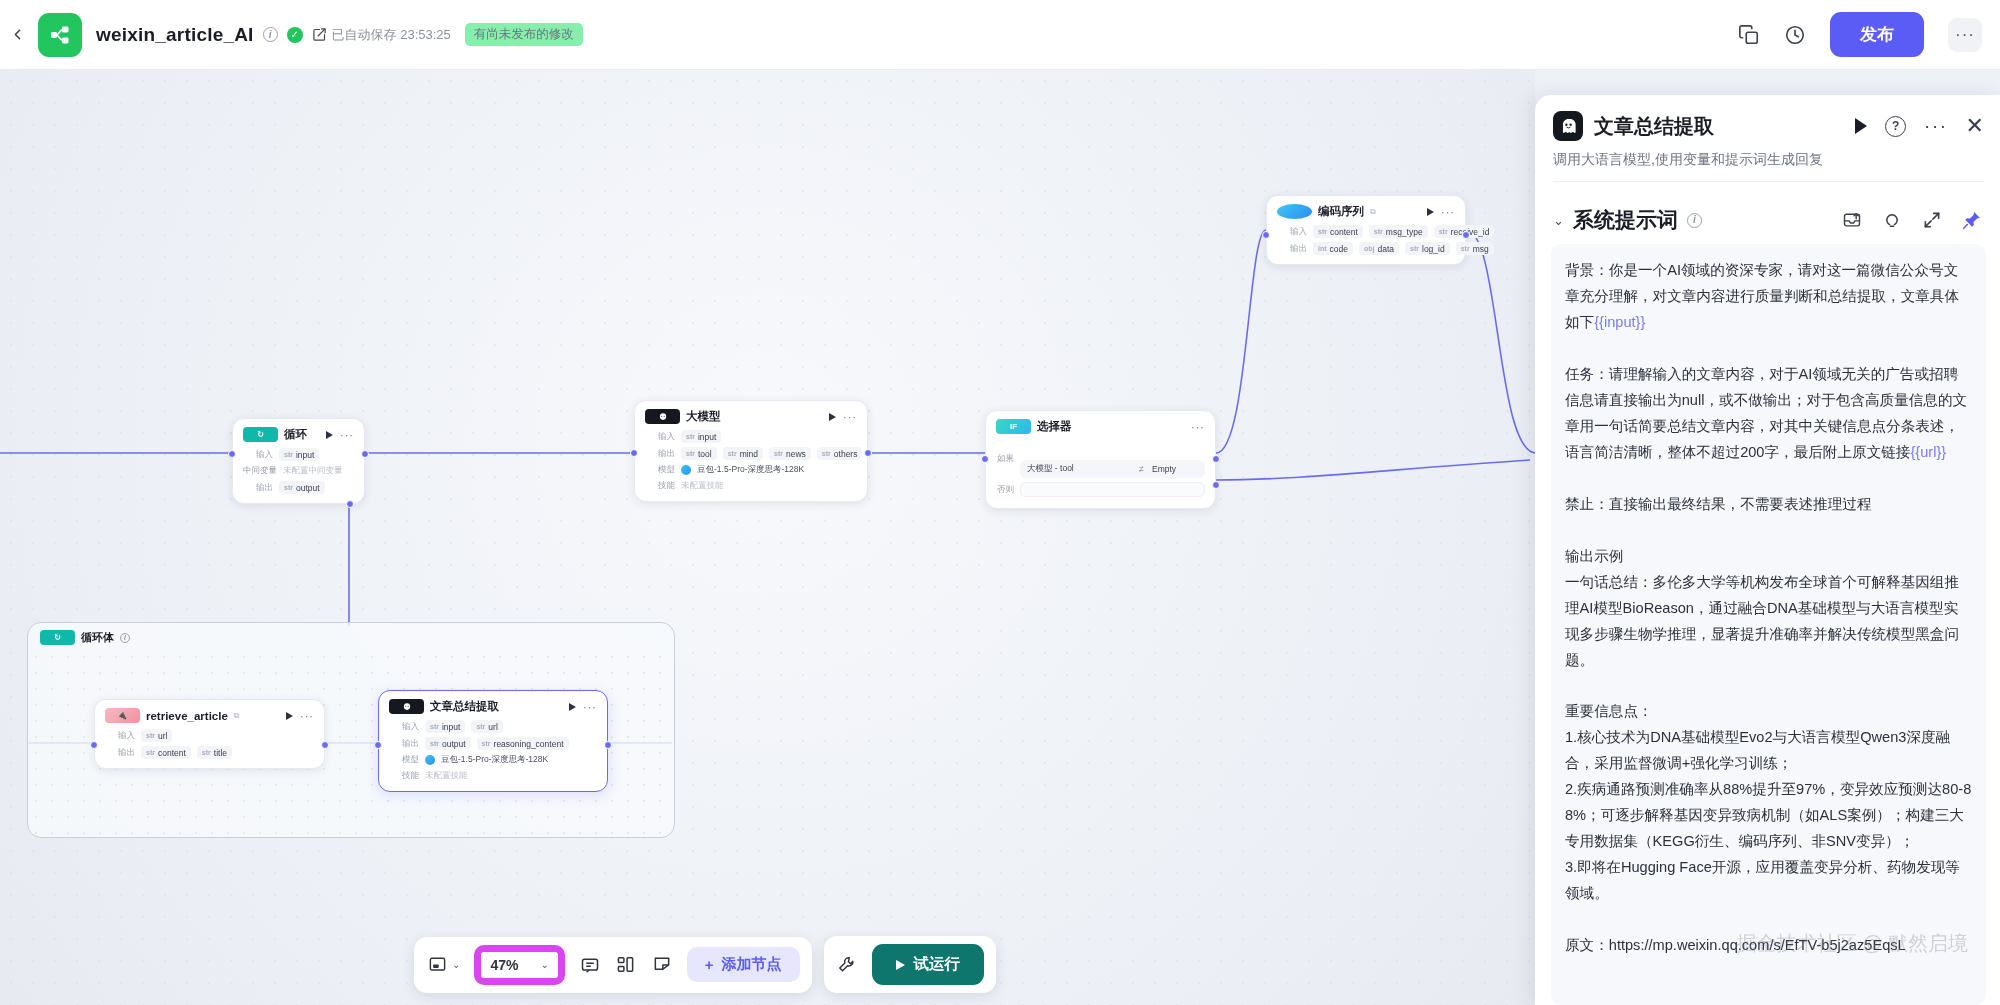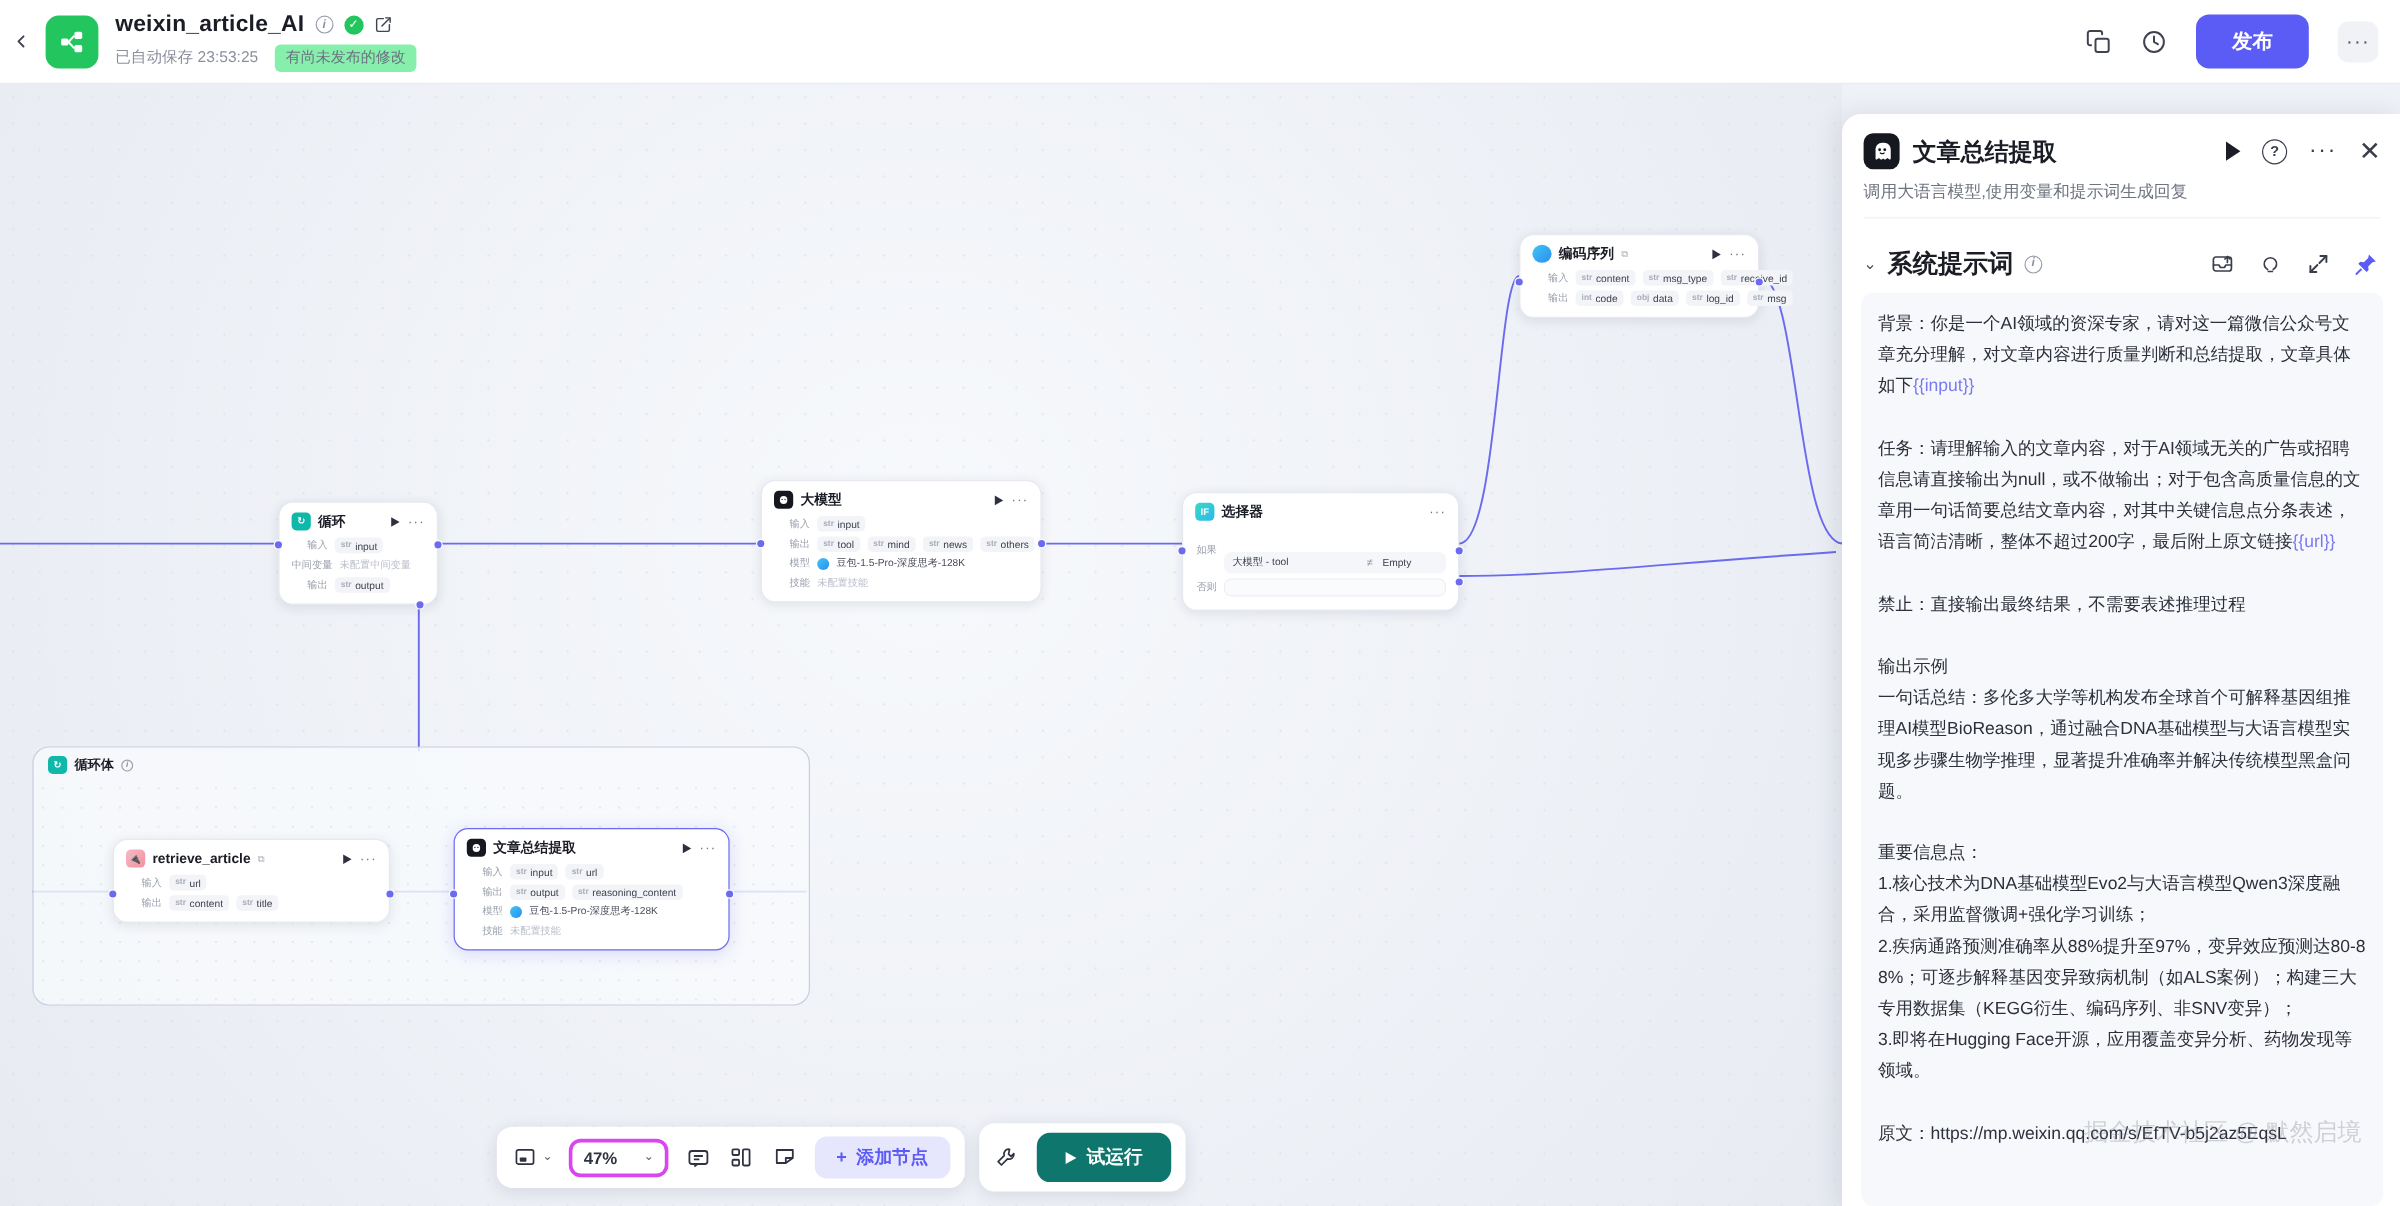--- a/index.html
+++ b/index.html
@@ -19,21 +19,21 @@
   .back-btn {
     width: 34px; height: 70px; display: flex; align-items: center; justify-content: center;
     color: #3f4350; cursor: pointer; font-size: 17px;
   }
   .app-logo {
     width: 44px; height: 44px; border-radius: 11px; margin-left: 4px; margin-right: 14px;
     background: #22c55e; display: flex; align-items: center; justify-content: center;
     flex: 0 0 auto;
   }
   .app-logo svg { width: 24px; height: 24px; }
-  .title-block { display: flex; flex-direction: column; justify-content: center; gap: 5px; }
+  .title-block { display: flex; justify-content: center; gap: 5px; }
   .title-row { display: flex; align-items: center; gap: 9px; }
   .title-text { font-size: 19px; font-weight: 700; color: #1b1d26; letter-spacing: .2px; }
   .ico-circle {
     width: 15px; height: 15px; border-radius: 50%; border: 1.4px solid #9aa0ae;
     display: inline-flex; align-items: center; justify-content: center;
     font-size: 10px; color: #8b909d; font-style: italic; font-weight: 700; line-height: 1;
   }
   .ico-check {
     width: 16px; height: 16px; border-radius: 50%; background: #22c55e;
     display: inline-flex; align-items: center; justify-content: center;
@@ -76,21 +76,21 @@
 
   
   .node {
     position: absolute; border-radius: 12px; background: #fff;
     box-shadow: 0 2px 10px rgba(30,40,70,.10); border: 1px solid #e6e9f0;
     padding: 8px 10px 9px 10px; z-index: 5;
   }
   .node.sel { border: 1.5px solid #6b6bf0; box-shadow: 0 3px 14px rgba(90,90,240,.18); }
   .node-hd { display: flex; align-items: center; gap: 6px; margin-bottom: 6px; }
   .node-ic {
-    width: 16px; height: 15px; border-radius: 4px; flex: 0 0 auto;
+    width: 35px; height: 15px; border-radius: 4px; flex: 0 0 auto;
     display: flex; align-items: center; justify-content: center;
     font-size: 8px; color: #fff; font-weight: 700;
   }
   .node-ic.teal { background: #0fb8a8; }
   .node-ic.dark { background: #16181f; }
   .node-ic.blue { background: linear-gradient(135deg,#3fc6f5,#2b8ef0); }
   .node-ic.ifc  { background: linear-gradient(135deg,#3ad7c4,#2bb9ef); }
   .node-ic.pink { background: linear-gradient(135deg,#f7b8c4,#f2919f); }
   .node-title { font-size: 11.5px; font-weight: 700; color: #1b1d26; white-space: nowrap; }
   .node-badge { font-size: 8px; color: #aab0bd; }
@@ -130,21 +130,21 @@
   
   .bottom-bar {
     position: absolute; left: 414px; bottom: 12px; display: flex; align-items: center; gap: 12px; z-index: 30;
   }
   .bb-group {
     display: flex; align-items: center; gap: 14px; background: #fff;
     border-radius: 13px; padding: 8px 12px; box-shadow: 0 3px 14px rgba(30,40,70,.12);
   }
   .bb-ic { width: 22px; height: 22px; color: #2f3340; display: flex; align-items: center; justify-content: center; cursor: pointer; }
   .zoom-pill {
-    display: flex; align-items: center; gap: 22px; border: 3px solid #d946ef;
+    display: flex; align-items: center; gap: 22px; border: 7px solid #d946ef;
     border-radius: 10px; padding: 5px 9px; cursor: pointer;
   }
   .zoom-val { font-size: 14px; color: #2f3340; font-weight: 600; }
   .chev { font-size: 10px; color: #5a5f6d; }
   .add-node-btn {
     display: flex; align-items: center; gap: 8px; background: #e6e6fd;
     color: #5b5bf5; border-radius: 10px; padding: 8px 18px;
     font-size: 15px; font-weight: 700; cursor: pointer; border: none;
   }
   .run-btn {

